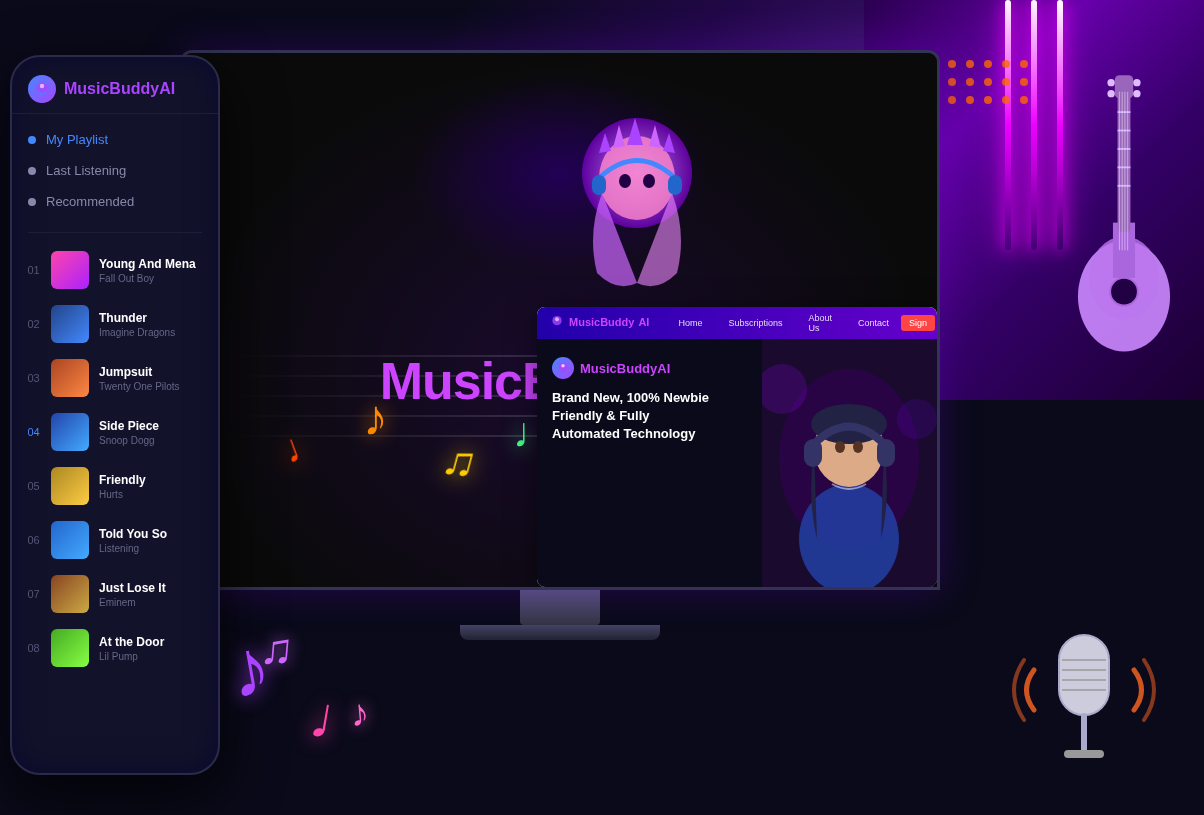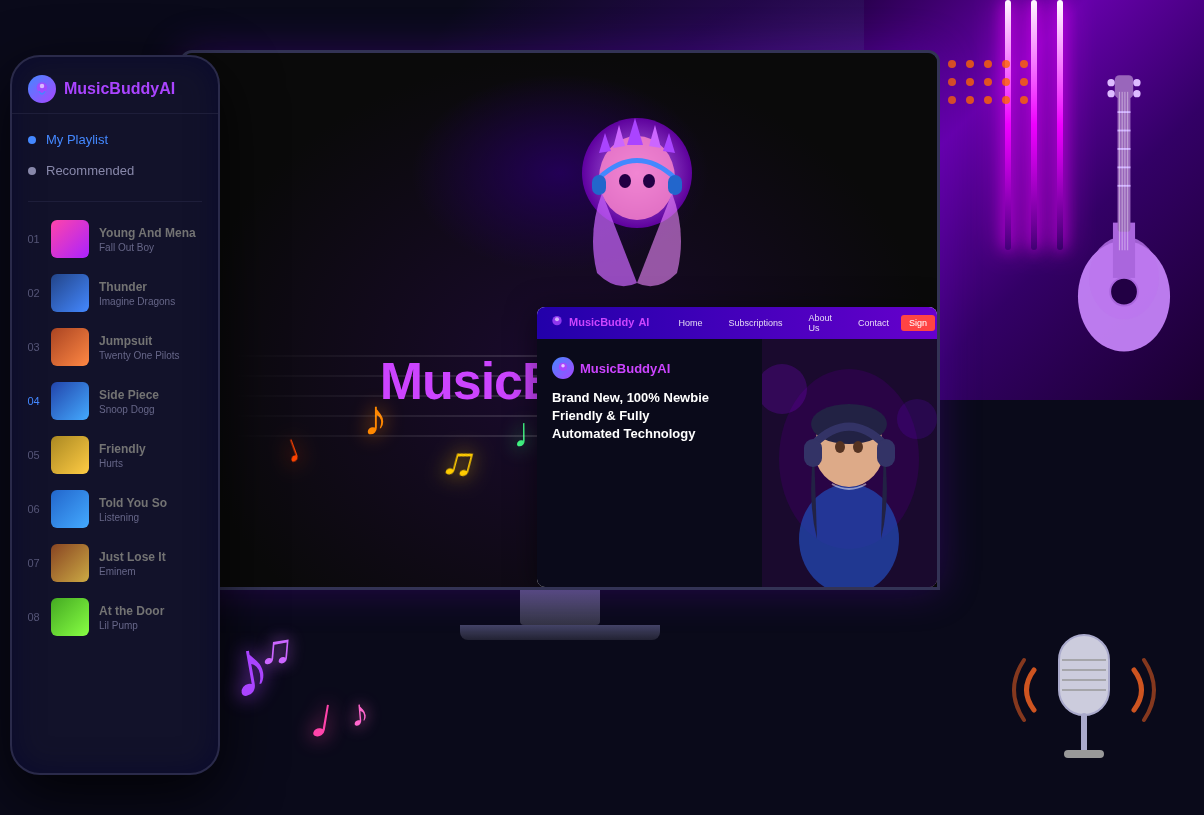--- a/index.html
+++ b/index.html
@@ -146,21 +146,21 @@
     }
     .track-thumb {
       width: 38px; height: 38px;
       border-radius: 6px;
       flex-shrink: 0;
     }
     .track-info { flex: 1; min-width: 0; }
     .track-title {
       font-size: 12px;
       font-weight: 600;
-      color: #737373;
+      color: #ffffff;
       white-space: nowrap;
       overflow: hidden;
       text-overflow: ellipsis;
     }
     .track-artist {
       font-size: 10px;
       color: #666688;
       margin-top: 2px;
     }
 
@@ -442,20 +442,24 @@
       </svg>
     </div>
     <div class="phone-brand">
       <span>MusicBuddy</span><span>AI</span>
     </div>
   </div>
   <div class="phone-nav">
     <div class="phone-nav-item active">
       <div class="nav-dot"></div>
       <span>My Playlist</span>
+    </div>
+    <div class="phone-nav-item">
+      <div class="nav-dot"></div>
+      <span>Last Listening</span>
     </div>
     <div class="phone-nav-item">
       <div class="nav-dot"></div>
       <span>Recommended</span>
     </div>
   </div>
   <div class="phone-divider"></div>
   <div class="track-list">
 
     <div class="track-item">

